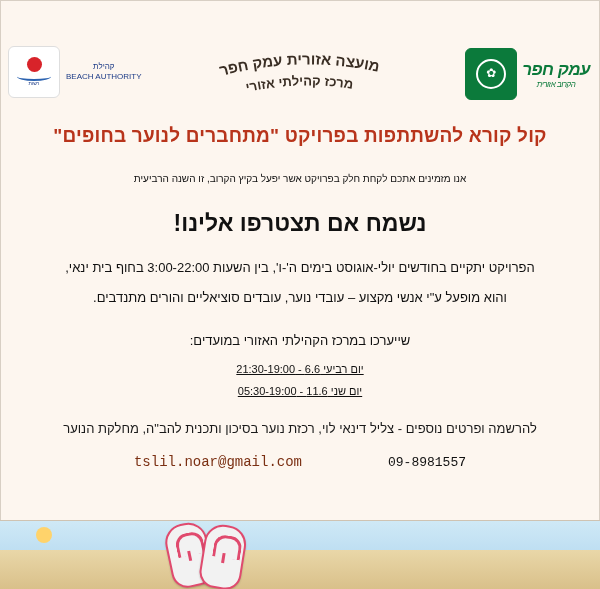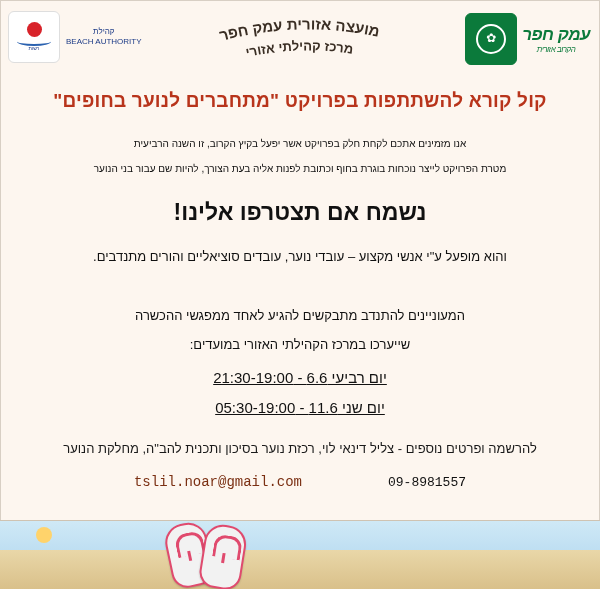--- a/index.html
+++ b/index.html
@@ -21,20 +21,21 @@
     inset: 0;
     border: 1px solid #d8cfc4;
     box-sizing: border-box;
     pointer-events: none;
   }
 
   
   .header {
     position: relative;
     height: 78px;
+    margin-top: 35px;
   }
   .logo-left {
     position: absolute;
     left: 8px;
     top: 8px;
     width: 160px;
     height: 58px;
     display: flex;
     align-items: center;
     gap: 6px;
@@ -163,21 +164,21 @@
   .spacer { height: 14px; }
   .para.req {
     font-size: 13px;
     line-height: 1.9;
     margin-top: 16px;
   }
   .dates {
     margin: 6px 0 0;
   }
   .date-line {
-    font-size: 15px;
+    font-size: 11px;
     line-height: 1.95;
     text-decoration: underline;
     color: #111111;
   }
   .contact {
     font-size: 13px;
     line-height: 1.95;
     margin-top: 14px;
   }
   .contact-row {
@@ -313,29 +314,28 @@
         <div class="crest">✿</div>
       </div>
     </div>
   </div>
 
   <div class="body">
 
     <div class="title">קול קורא להשתתפות בפרויקט "מתחברים לנוער בחופים"</div>
 
     <p class="para">אנו מזמינים אתכם לקחת חלק בפרויקט אשר יפעל בקיץ הקרוב, זו השנה הרביעית</p>
-    <p class="para">מטרת הפרויקט לייצר נוכחות בוגרת בחוף וכתובת לפנות אליה בעת הצורך, להיות שם עבור בני הנוער</p>
 
     <div class="callout">נשמח אם תצטרפו אלינו!</div>
 
+    <p class="para small">הפרויקט יתקיים בחודשים יולי-אוגוסט בימים ה'-ו', בין השעות 3:00-22:00 בחוף בית ינאי,</p>
     <p class="para small">והוא מופעל ע"י אנשי מקצוע – עובדי נוער, עובדים סוציאליים והורים מתנדבים.</p>
 
     <div class="spacer"></div>
 
-    <p class="para req">המעוניינים להתנדב מתבקשים להגיע לאחד ממפגשי ההכשרה</p>
     <p class="para req" style="margin-top:0">שייערכו במרכז הקהילתי האזורי במועדים:</p>
 
     <div class="dates">
       <div class="date-line">יום רביעי 6.6 - 21:30-19:00</div>
       <div class="date-line">יום שני 11.6 - 05:30-19:00</div>
     </div>
 
     <p class="contact">להרשמה ופרטים נוספים - צליל דינאי לוי, רכזת נוער בסיכון ותכנית להב"ה, מחלקת הנוער</p>
 
     <div class="contact-row">

